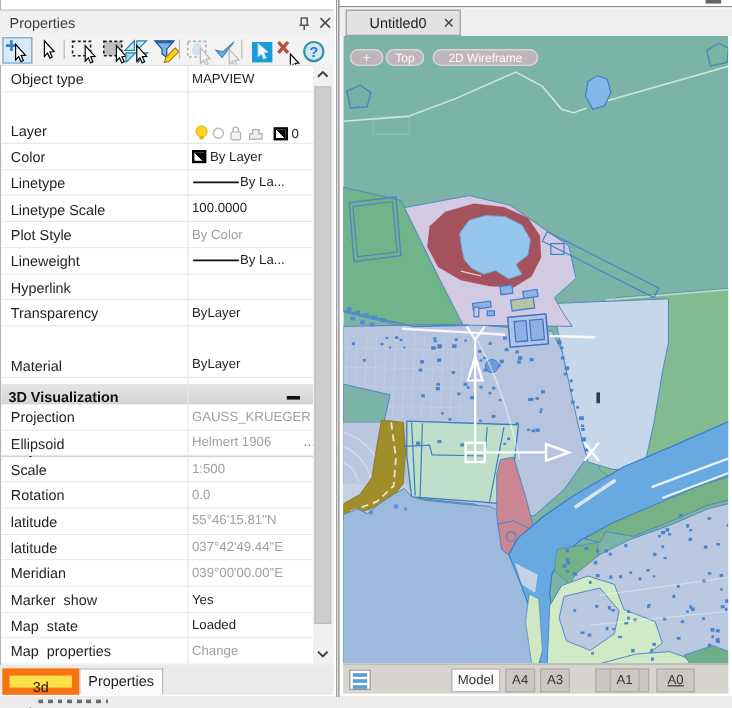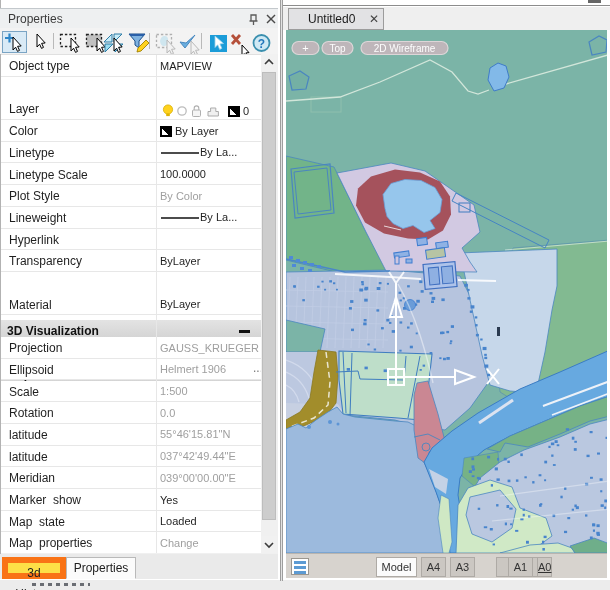--- a/index.html
+++ b/index.html
@@ -548,18 +548,18 @@
       <div id="licon">
           <i></i>
           <i></i>
           <i></i>
         </div>
       <div class="mtab" id="mmodel" style="left:90px;width:41px;">Model</div>
       <div class="mtab" style="left:135px;width:25px;">A4</div>
       <div class="mtab" style="left:164px;width:25px;">A3</div>
       <div class="mtab" style="left:210px;width:45px;">A2</div>
       <div class="mtab" style="left:222px;width:25px;">A1</div>
-      <div class="mtab" style="left:251px;width:15px;text-decoration:underline;">A0</div>
+      <div class="mtab" style="left:261px;width:32px;text-decoration:underline;">A0</div>
     </div>
     <div id="below"></div>
   </div>
 
 </div>
 
 </body></html>

